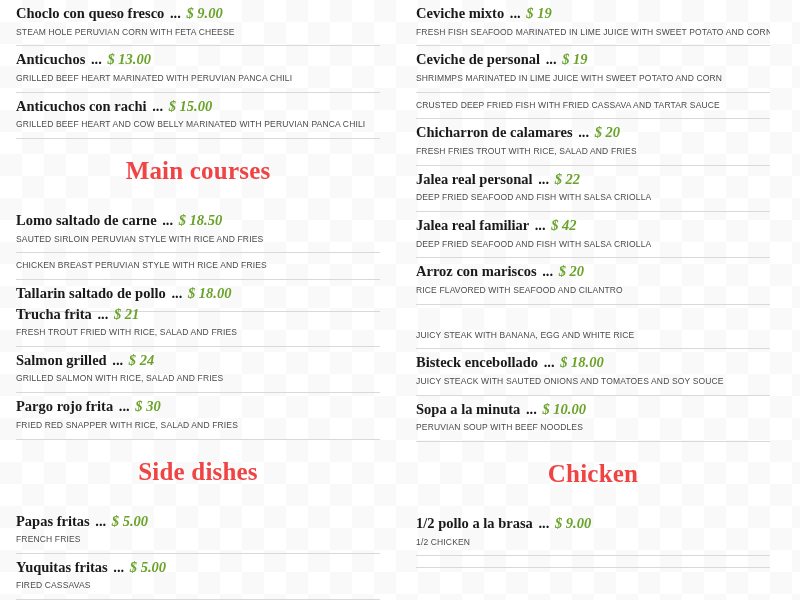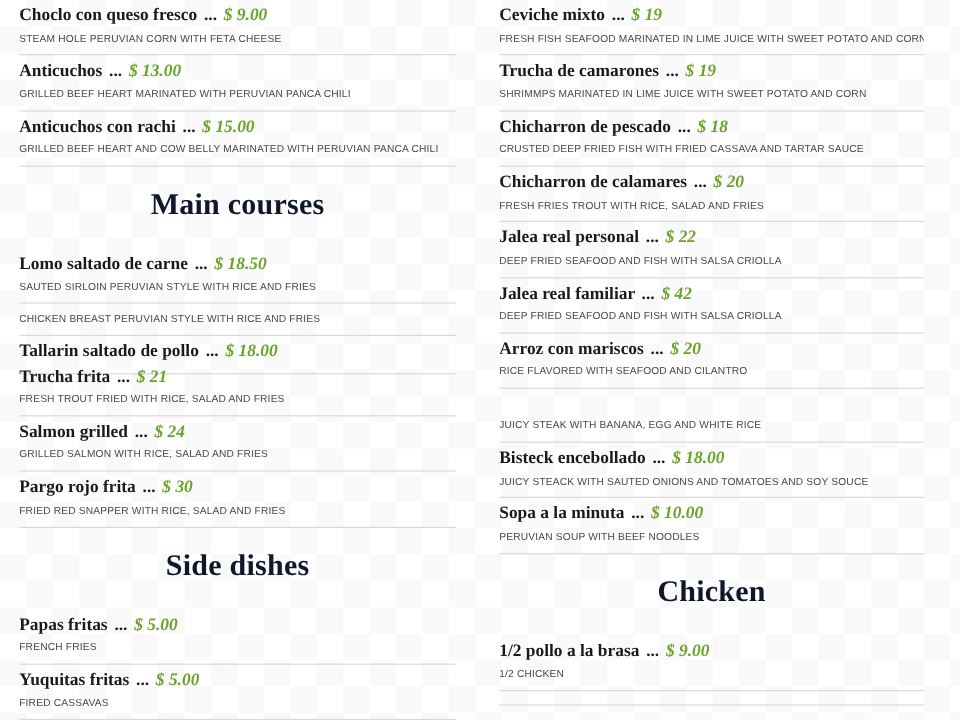--- a/index.html
+++ b/index.html
@@ -36,21 +36,21 @@
   }
 
   .col-left { padding-left: 16px; padding-right: 20px; }
   .col-right { padding-left: 16px; padding-right: 30px; }
 
   .section-title {
     text-align: center;
     font-family: "Liberation Serif", serif;
     font-weight: bold;
     font-size: 25px;
-    color: #0f172a;
+    color: #ef4444;
     margin: 18px 0 22px 0;
     letter-spacing: 0.2px;
   }
 
   .menu-item {
     border-bottom: 1px solid #d9d9d9;
     padding: 4px 0 7px 0;
     margin: 0;
   }
 
@@ -206,33 +206,28 @@
       <div class="item-line">
         <span class="item-name">Ceviche mixto</span>
         <span class="item-dots">...</span>
         <span class="item-price">$ 19</span>
       </div>
       <div class="item-desc">FRESH FISH SEAFOOD MARINATED IN LIME JUICE WITH SWEET POTATO AND CORN</div>
     </div>
 
     <div class="menu-item">
       <div class="item-line">
-        <span class="item-name">Trucha de camarones</span>
+        <span class="item-name">Ceviche de personal</span>
         <span class="item-dots">...</span>
         <span class="item-price">$ 19</span>
       </div>
       <div class="item-desc">SHRIMMPS MARINATED IN LIME JUICE WITH SWEET POTATO AND CORN</div>
     </div>
 
     <div class="menu-item">
-      <div class="item-line">
-        <span class="item-name">Chicharron de pescado</span>
-        <span class="item-dots">...</span>
-        <span class="item-price">$ 18</span>
-      </div>
       <div class="item-desc">CRUSTED DEEP FRIED FISH WITH FRIED CASSAVA AND TARTAR SAUCE</div>
     </div>
 
     <div class="menu-item">
       <div class="item-line">
         <span class="item-name">Chicharron de calamares</span>
         <span class="item-dots">...</span>
         <span class="item-price">$ 20</span>
       </div>
       <div class="item-desc">FRESH FRIES TROUT WITH RICE, SALAD AND FRIES</div>

